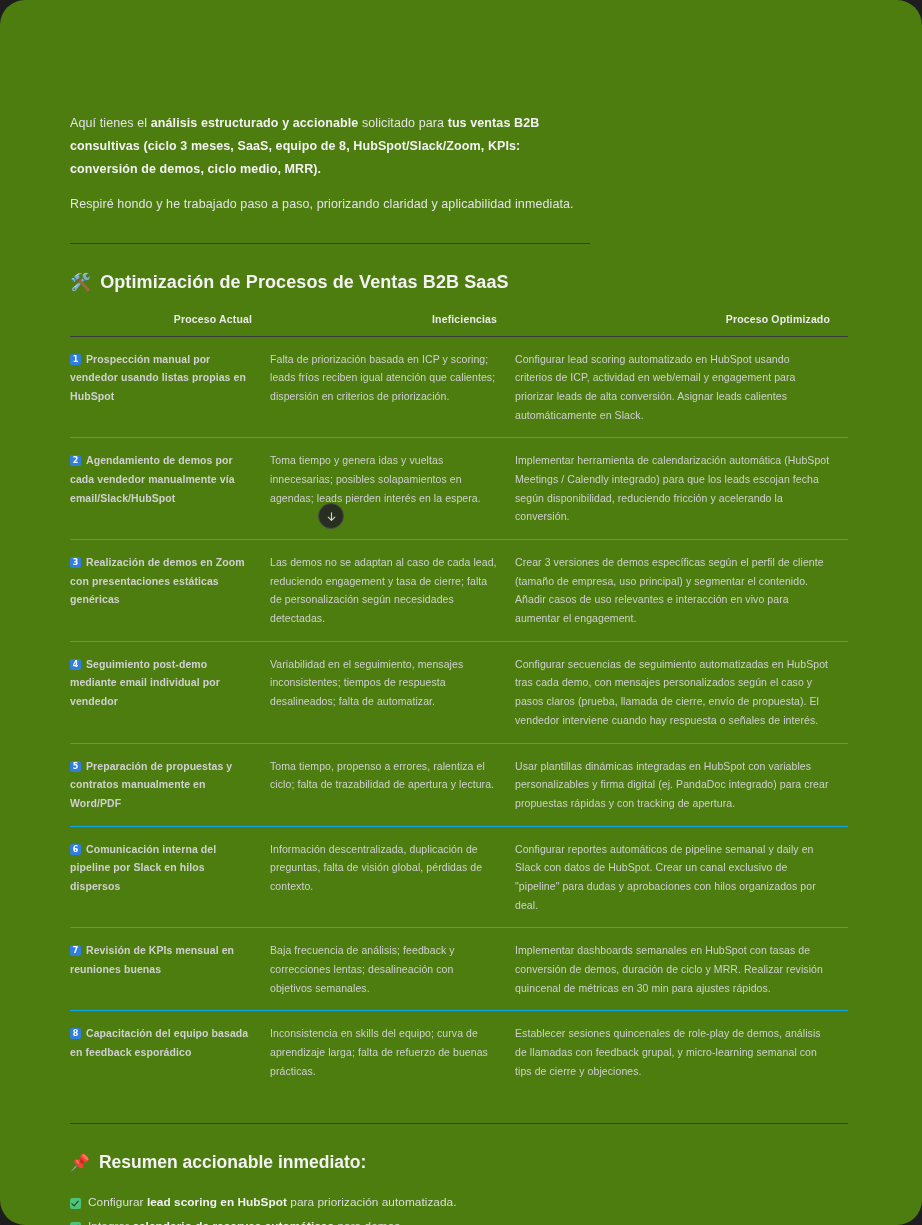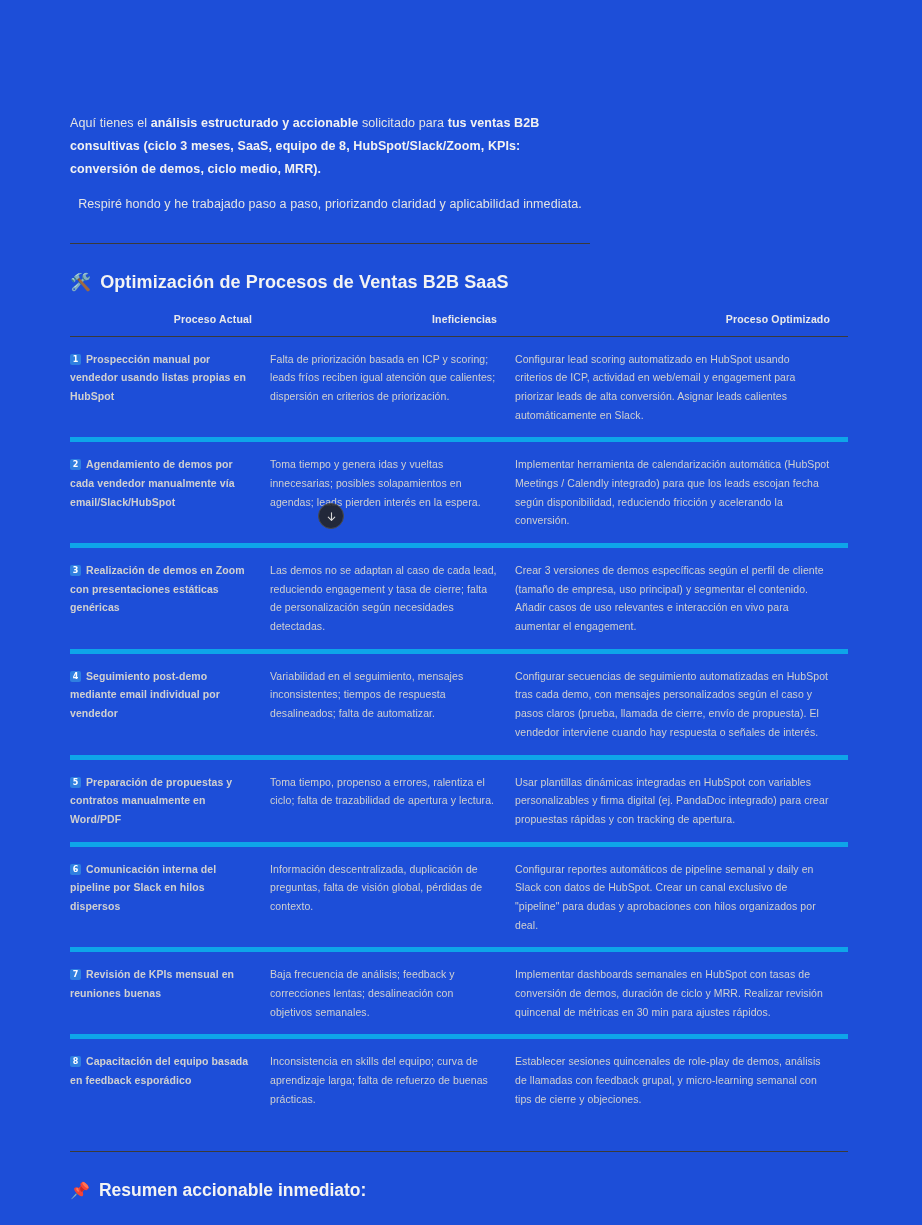--- a/index.html
+++ b/index.html
@@ -12,21 +12,22 @@
   }
 
   body {
     position: relative;
     overflow: hidden;
   }
 
   .page {
     position: absolute;
     inset: 0;
-    background: #1d4ed8;
+    background: #4d7c0f;
+    border-radius: 25px;
   }
 
   .content {
     position: absolute;
     left: 70px;
     top: 0;
     width: 790px;
   }
 
   
@@ -34,21 +35,21 @@
     padding-top: 112px;
     width: 520px;
   }
   .para {
     color: #e4e4e4;
     font-size: 12.5px;
     line-height: 1.85;
     margin-bottom: 12px;
     letter-spacing: 0.1px;
   }
-  .para:last-child { margin-bottom: 16px; text-align: center; }
+  .para:last-child { margin-bottom: 16px; }
   .para b { color: #f2f2f2; font-weight: 700; }
 
   
   .hr {
     width: 520px;
     height: 1px;
     background: #3a3a3a;
     margin-top: 26px;
   }
 
@@ -85,21 +86,21 @@
     padding: 0 18px 11px 0;
     border-bottom: 1px solid #3a3a3a;
     letter-spacing: 0.15px;
   }
   table.proc td {
     vertical-align: top;
     color: #d0d0d0;
     font-size: 10.5px;
     line-height: 1.78;
     padding: 13px 18px 13px 0;
-    border-bottom: 5px solid #0ea5e9;
+    border-bottom: 1px solid #0ea5e9;
     letter-spacing: 0.08px;
   }
   table.proc tr:last-child td { border-bottom: none; }
 
   col.c1 { width: 200px; }
   col.c2 { width: 245px; }
   col.c3 { width: 333px; }
 
   td.col-a {
     color: #cfe3fb;

